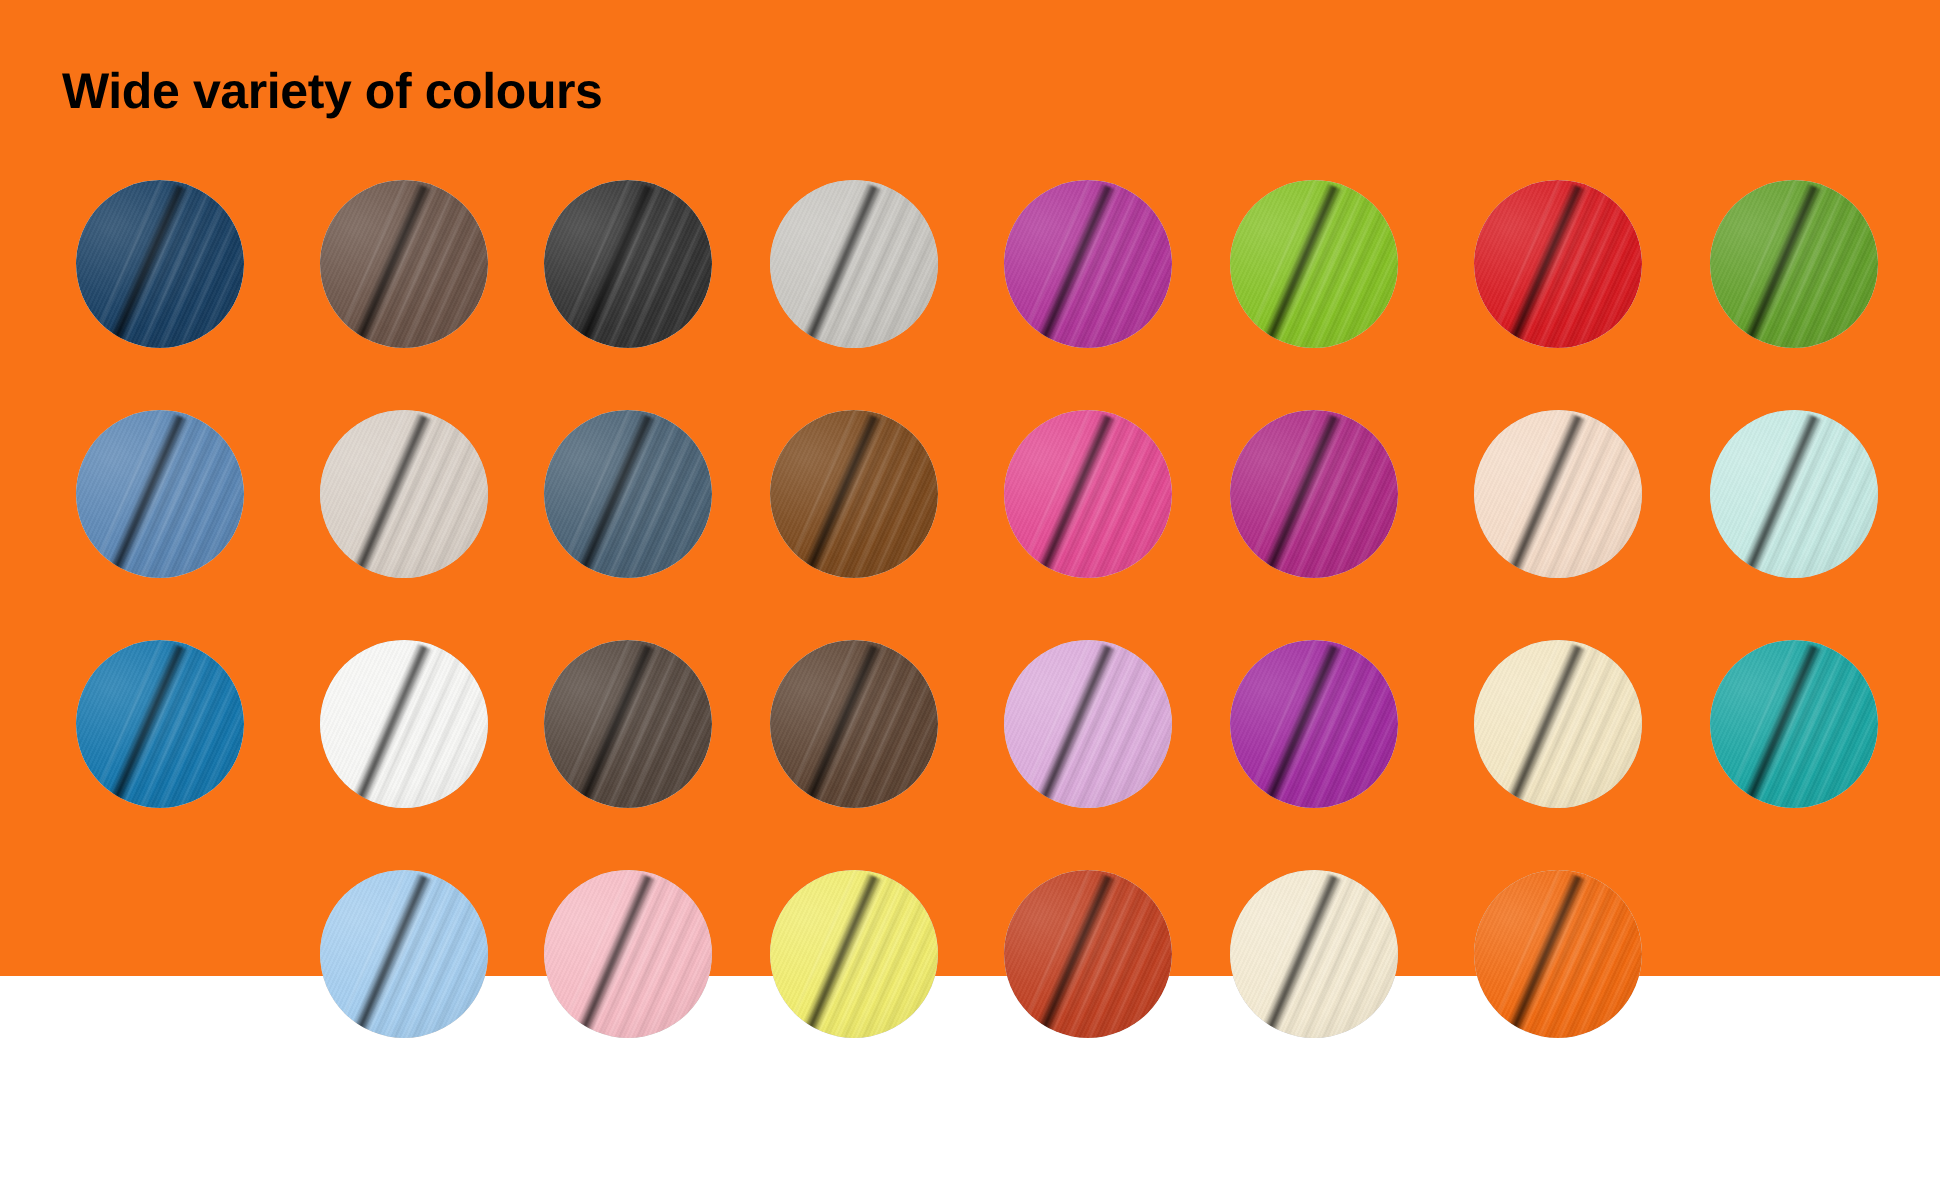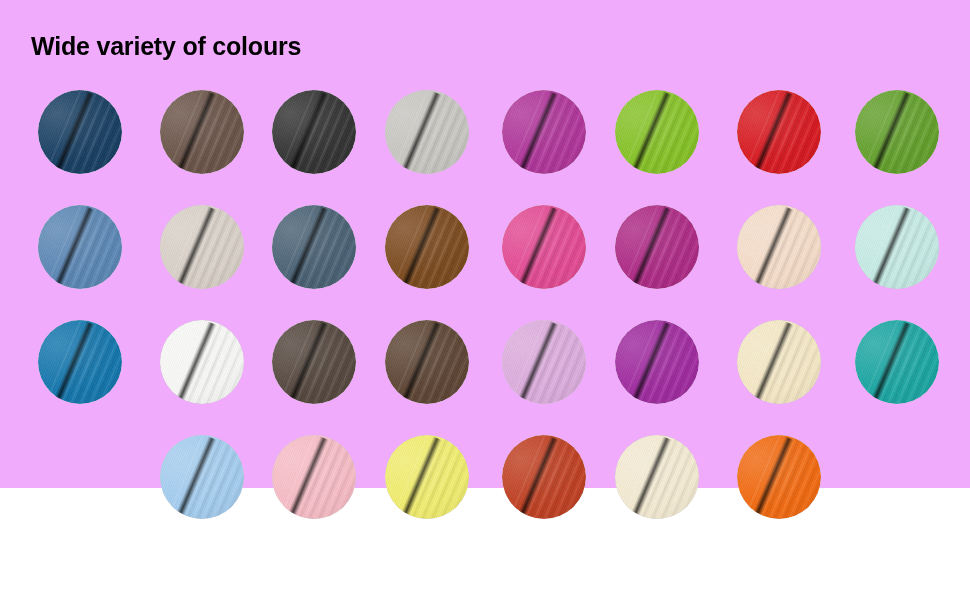--- a/index.html
+++ b/index.html
@@ -13,21 +13,21 @@
     height: 600px;
     overflow: hidden;
     font-family: "Liberation Sans", sans-serif;
     -webkit-font-smoothing: antialiased;
   }
 
   .page {
     position: relative;
     width: 970px;
     height: 488px;
-    background: #f0abfc;
+    background: #f97316;
     box-sizing: border-box;
   }
 
   .page-title {
     position: absolute;
     left: 31px;
     top: 15px;
     font-family: "Liberation Sans", sans-serif;
     font-size: 25px;
     font-weight: bold;

